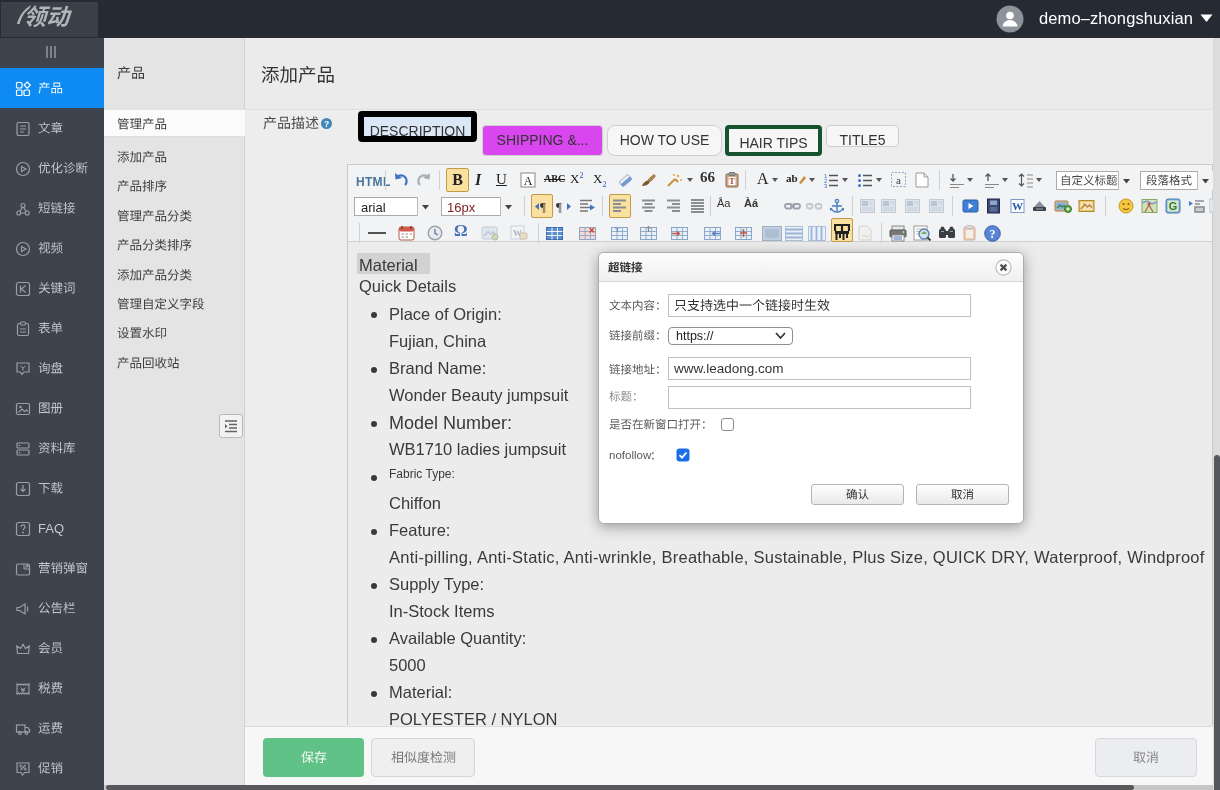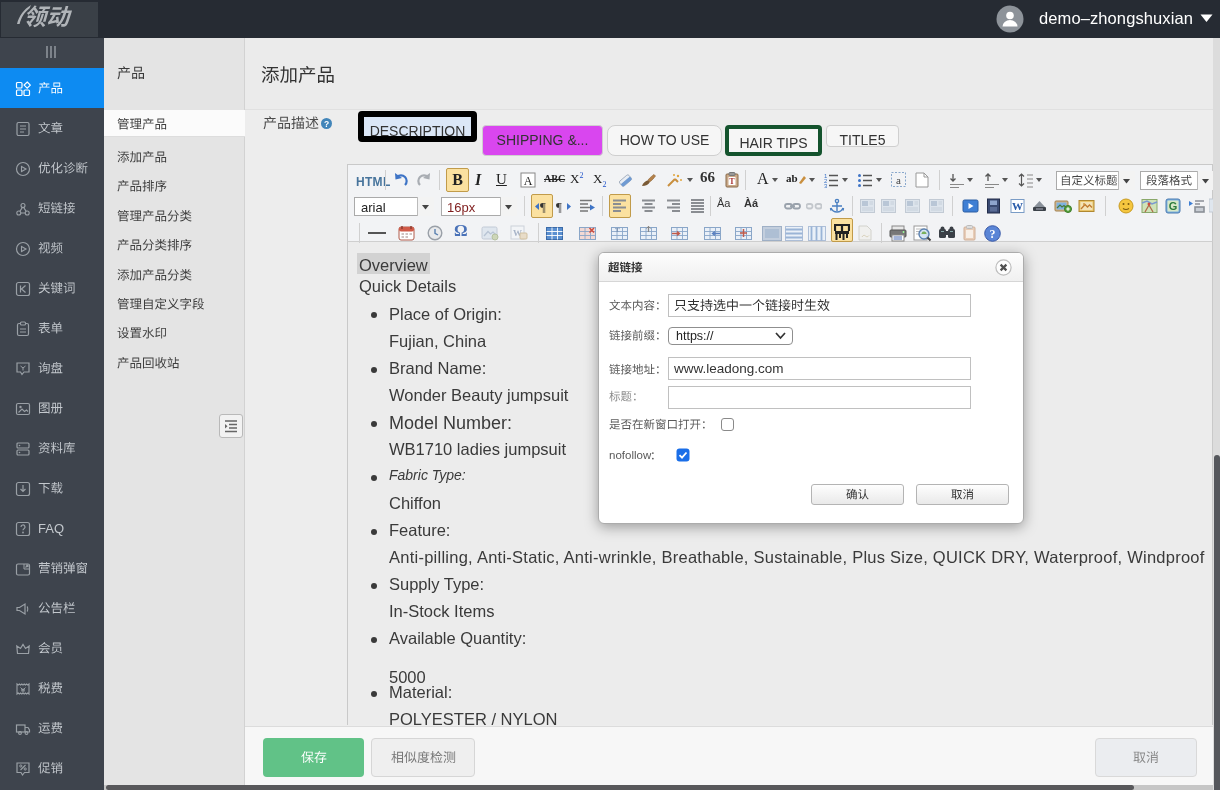--- a/index.html
+++ b/index.html
@@ -608,43 +608,43 @@
 <svg style="position:absolute;left:962px;top:225px;" width="15" height="16" viewBox="0 0 15 16">
     <rect x="2" y="2" width="11" height="13" rx="1" fill="#e8cdb8" stroke="#d0b098"></rect>
     <rect x="4.5" y="0.5" width="6" height="3" rx="1" fill="#ddd" stroke="#bbb"></rect>
     <rect x="4" y="5" width="7" height="8" fill="#f8f0e8"></rect>
   </svg>
 <svg style="position:absolute;left:984px;top:225px;" width="17" height="17" viewBox="0 0 17 17">
     <circle cx="8.5" cy="8.5" r="7.8" fill="#5a85d6" stroke="#3a5aa8"></circle>
     <text x="8.5" y="13" text-anchor="middle" font-size="12" font-weight="bold" font-family="Liberation Serif" fill="#fff">?</text>
   </svg>
 <div class="lat" style="left:357px;top:252.5px;width:73px;height:21px;background:#d2d2d2"></div>
-<div class="lat" style="left:359px;top:255.8px;font-size:16.5px;letter-spacing:0px;color:#3a3a3a;">Overview</div>
+<div class="lat" style="left:359px;top:255.8px;font-size:16.5px;letter-spacing:0px;color:#3a3a3a;">Material</div>
 <div class="lat" style="left:359px;top:277.3px;font-size:16.5px;letter-spacing:0px;color:#3a3a3a;">Quick Details</div>
 <div class="lat" style="left:389px;top:304.8px;font-size:16.5px;letter-spacing:0px;color:#3a3a3a;">Place of Origin:</div>
 <div class="lat" style="left:371px;top:312px;width:6px;height:6px;border-radius:50%;background:#3a3a3a"></div>
 <div class="lat" style="left:389px;top:332.3px;font-size:16.5px;letter-spacing:0px;color:#3a3a3a;">Fujian, China</div>
 <div class="lat" style="left:389px;top:359.3px;font-size:16.5px;letter-spacing:0px;color:#3a3a3a;">Brand Name:</div>
 <div class="lat" style="left:371px;top:366.5px;width:6px;height:6px;border-radius:50%;background:#3a3a3a"></div>
 <div class="lat" style="left:389px;top:386.3px;font-size:16.5px;letter-spacing:0px;color:#3a3a3a;">Wonder Beauty jumpsuit</div>
 <div class="lat" style="left:389px;top:413.3px;font-size:18px;letter-spacing:0px;color:#3a3a3a;">Model Number:</div>
 <div class="lat" style="left:371px;top:420.5px;width:6px;height:6px;border-radius:50%;background:#3a3a3a"></div>
 <div class="lat" style="left:389px;top:440.3px;font-size:16.5px;letter-spacing:0px;color:#3a3a3a;">WB1710 ladies jumpsuit</div>
-<div class="lat" style="left:389px;top:467.3px;font-size:14px;letter-spacing:0px;color:#3a3a3a;font-style:italic;">Fabric Type:</div>
+<div class="lat" style="left:389px;top:467.3px;font-size:12px;letter-spacing:0px;color:#3a3a3a;">Fabric Type:</div>
 <div class="lat" style="left:371px;top:474.5px;width:6px;height:6px;border-radius:50%;background:#3a3a3a"></div>
 <div class="lat" style="left:389px;top:494.3px;font-size:16.5px;letter-spacing:0px;color:#3a3a3a;">Chiffon</div>
 <div class="lat" style="left:389px;top:521.3px;font-size:16.5px;letter-spacing:0px;color:#3a3a3a;">Feature:</div>
 <div class="lat" style="left:371px;top:528.5px;width:6px;height:6px;border-radius:50%;background:#3a3a3a"></div>
 <div class="lat" style="left:389px;top:548.3px;font-size:16.5px;letter-spacing:0.25px;color:#3a3a3a;">Anti-pilling, Anti-Static, Anti-wrinkle, Breathable, Sustainable, Plus Size, QUICK DRY, Waterproof, Windproof</div>
 <div class="lat" style="left:389px;top:575.3px;font-size:16.5px;letter-spacing:0px;color:#3a3a3a;">Supply Type:</div>
 <div class="lat" style="left:371px;top:582.5px;width:6px;height:6px;border-radius:50%;background:#3a3a3a"></div>
 <div class="lat" style="left:389px;top:602.3px;font-size:16.5px;letter-spacing:0px;color:#3a3a3a;">In-Stock Items</div>
 <div class="lat" style="left:389px;top:629.3px;font-size:16.5px;letter-spacing:0px;color:#3a3a3a;">Available Quantity:</div>
 <div class="lat" style="left:371px;top:636.5px;width:6px;height:6px;border-radius:50%;background:#3a3a3a"></div>
-<div class="lat" style="left:389px;top:656.3px;font-size:16.5px;letter-spacing:0px;color:#3a3a3a;margin-top:12px;">5000</div>
+<div class="lat" style="left:389px;top:656.3px;font-size:16.5px;letter-spacing:0px;color:#3a3a3a;">5000</div>
 <div class="lat" style="left:389px;top:683.3px;font-size:16.5px;letter-spacing:0px;color:#3a3a3a;">Material:</div>
 <div class="lat" style="left:371px;top:690.5px;width:6px;height:6px;border-radius:50%;background:#3a3a3a"></div>
 <div class="lat" style="left:389px;top:710.3px;font-size:16.5px;letter-spacing:0px;color:#3a3a3a;">POLYESTER / NYLON</div>
 <div style="position:absolute;left:245px;top:726px;width:975px;height:60px;background:#f7f7f7;border-top:1px solid #dcdcdc"></div>
 <div style="position:absolute;left:263px;top:738px;width:101px;height:39px;background:#61c287;border-radius:4px"></div>
 <svg style="position:absolute;left:300.5px;top:749.1px" width="28" height="18" viewBox="0 -13.0 28 18">
     <path d="M7.8 -6.5H8.7V1H7.8ZM4 -4.5H12.4V-3.7H4ZM9 -4.2Q9.4 -3.4 10 -2.7Q10.6 -1.9 11.3 -1.3Q12.1 -0.7 12.8 -0.3Q12.6 -0.2 12.5 -0.1Q12.4 0.1 12.3 0.2Q12.1 0.4 12.1 0.5Q11.3 0 10.6 -0.7Q9.9 -1.4 9.3 -2.2Q8.7 -3 8.3 -3.9ZM7.6 -4.3 8.3 -4Q7.9 -3.1 7.2 -2.2Q6.6 -1.4 5.8 -0.7Q5.1 0 4.3 0.5Q4.2 0.3 4.1 0.2Q4 0.1 3.8 -0.1Q3.7 -0.2 3.6 -0.3Q4.4 -0.7 5.1 -1.3Q5.9 -1.9 6.5 -2.7Q7.1 -3.5 7.6 -4.3ZM5.9 -9.4V-7H10.7V-9.4ZM4.9 -10.3H11.7V-6.2H4.9ZM3.6 -10.9 4.5 -10.6Q4.1 -9.5 3.5 -8.4Q2.9 -7.4 2.2 -6.4Q1.6 -5.5 0.8 -4.8Q0.8 -4.9 0.7 -5.1Q0.6 -5.3 0.5 -5.4Q0.4 -5.6 0.3 -5.7Q0.9 -6.4 1.6 -7.2Q2.2 -8 2.7 -9Q3.2 -9.9 3.6 -10.9ZM2.2 -7.5 3.2 -8.4 3.2 -8.4V1H2.2Z M17.4 -3.5H25.4V-2.5H17.4ZM18.5 -6.8H23.8V-5.9H18.5ZM21 -4.5H22V-0.1Q22 0.3 21.8 0.5Q21.7 0.8 21.4 0.9Q21.1 1 20.5 1Q20 1 19.1 1Q19.1 0.8 19 0.6Q18.9 0.3 18.8 0.1Q19.3 0.1 19.6 0.1Q20 0.1 20.3 0.1Q20.6 0.1 20.7 0.1Q20.9 0.1 20.9 0.1Q21 0 21 -0.1ZM23.6 -6.8H23.8L24 -6.9L24.6 -6.4Q24.2 -5.9 23.7 -5.5Q23.2 -5 22.6 -4.6Q22 -4.3 21.5 -4Q21.4 -4.1 21.3 -4.3Q21.1 -4.4 21 -4.5Q21.4 -4.8 21.9 -5.1Q22.4 -5.5 22.9 -5.9Q23.3 -6.3 23.6 -6.6ZM13.8 -9.2H25.2V-8.3H13.8ZM18 -10.9 19 -10.7Q18.6 -9.2 17.9 -7.7Q17.2 -6.3 16.2 -5Q15.2 -3.7 13.9 -2.8Q13.8 -2.9 13.8 -3.1Q13.7 -3.2 13.6 -3.4Q13.5 -3.6 13.4 -3.7Q14.3 -4.3 15 -5.1Q15.7 -6 16.3 -6.9Q16.9 -7.9 17.3 -8.9Q17.7 -9.9 18 -10.9ZM15.4 -5.6H16.4V1H15.4Z" fill="#ffffff"></path>
   </svg>
 <div style="position:absolute;left:371px;top:738px;width:104px;height:39px;background:#efefef;border:1px solid #d6d6d6;border-radius:4px"></div>
 <svg style="position:absolute;left:390.5px;top:749.1px" width="67" height="18" viewBox="0 -13.0 67 18">

